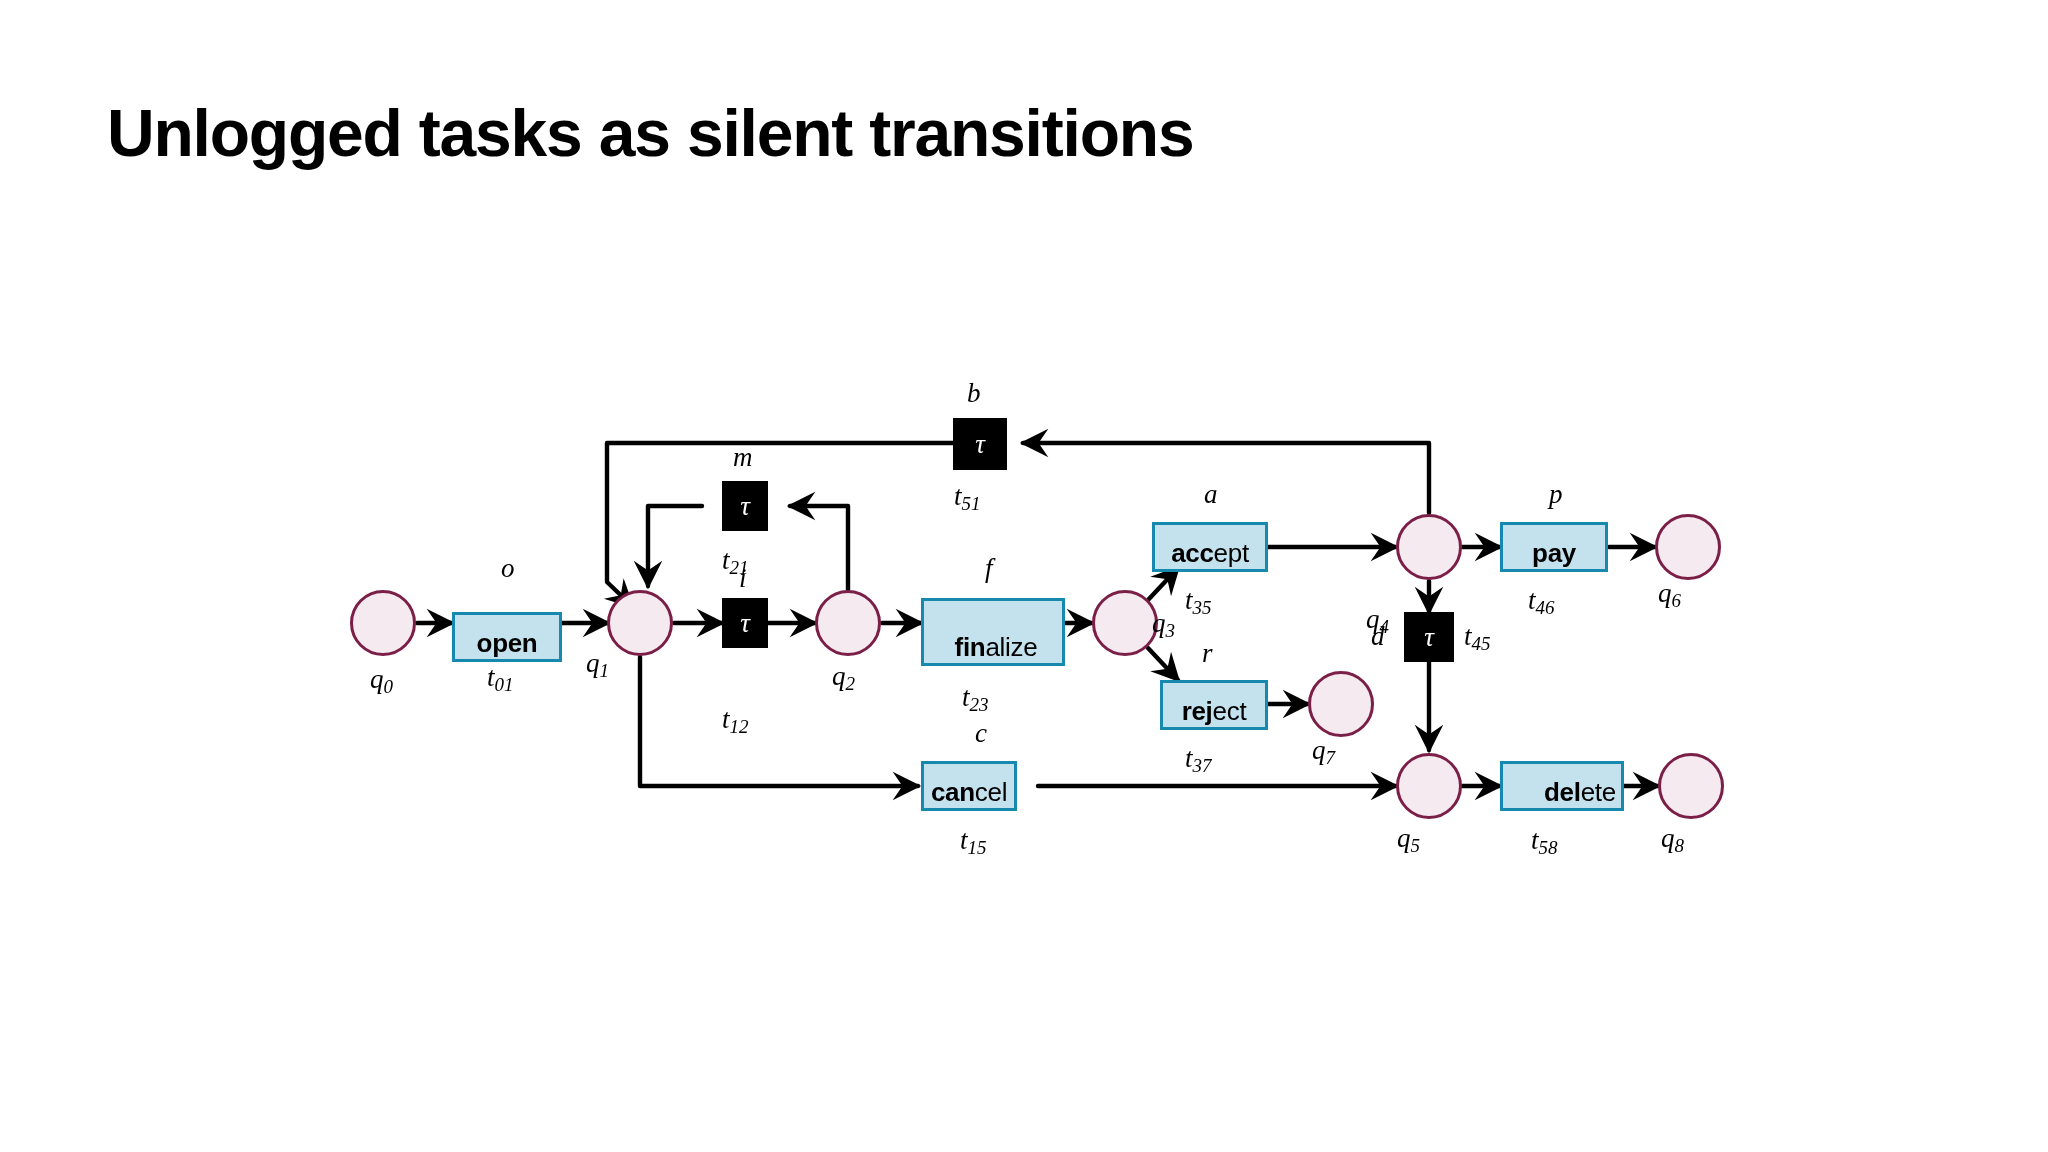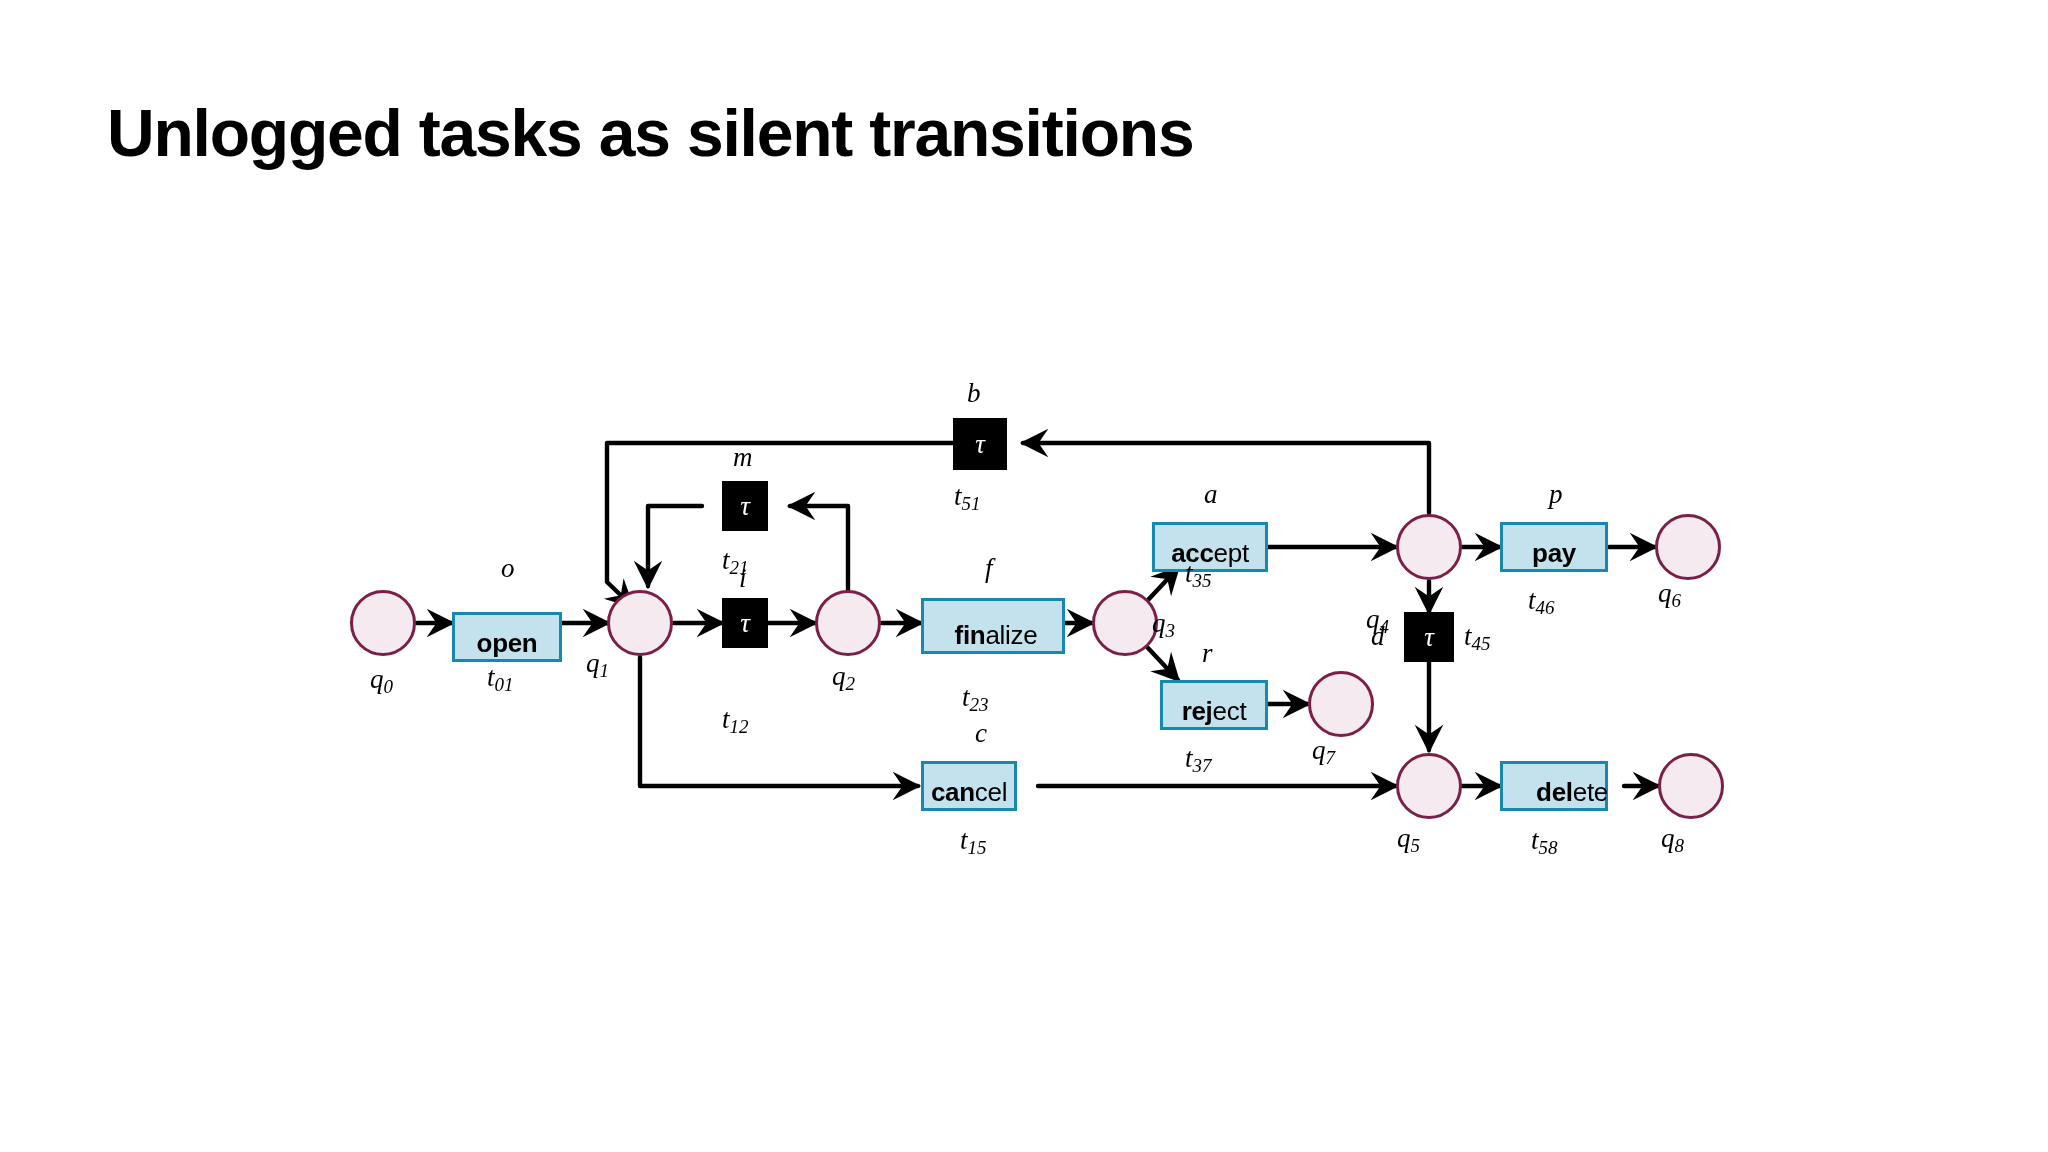--- a/index.html
+++ b/index.html
@@ -135,33 +135,33 @@
   <div class="place" style="left:1658px;top:753px;width:66px;height:66px;"></div>
   <div class="lbl" style="left:1661px;top:823px;"><span>q</span><span class="sub">8</span></div>
 
   <div class="trans" style="left:452px;top:612px;width:110px;height:50px;">
     <b>open</b>
       <span class="rest"></span>
   </div>
   <div class="lbl" style="left:501px;top:553px;">o</div>
   <div class="lbl" style="left:487px;top:662px;"><span>t</span><span class="sub">01</span></div>
 
-  <div class="trans" style="left:921px;top:598px;width:144px;height:56px;padding-left:6px;">
+  <div class="trans" style="left:921px;top:598px;width:144px;height:68px;padding-left:6px;">
     <b>fin</b>
       <span class="rest">alize</span>
   </div>
   <div class="lbl" style="left:985px;top:553px;">f</div>
   <div class="lbl" style="left:962px;top:662px;margin-top:20px;"><span>t</span><span class="sub">23</span></div>
 
   <div class="trans" style="left:1152px;top:522px;width:116px;height:50px;">
     <b>acc</b>
       <span class="rest">ept</span>
   </div>
   <div class="lbl" style="left:1204px;top:479px;">a</div>
-  <div class="lbl" style="left:1185px;top:558px;"><span>t</span><span class="sub">35</span></div>
+  <div class="lbl" style="left:1185px;top:585px;"><span>t</span><span class="sub">35</span></div>
 
   <div class="trans" style="left:1160px;top:680px;width:108px;height:50px;">
     <b>rej</b>
       <span class="rest">ect</span>
   </div>
   <div class="lbl" style="left:1202px;top:638px;">r</div>
   <div class="lbl" style="left:1185px;top:743px;"><span>t</span><span class="sub">37</span></div>
 
   <div class="trans" style="left:921px;top:761px;width:96px;height:50px;">
     <b>can</b>
@@ -170,21 +170,21 @@
   <div class="lbl" style="left:975px;top:718px;">c</div>
   <div class="lbl" style="left:960px;top:825px;"><span>t</span><span class="sub">15</span></div>
 
   <div class="trans" style="left:1500px;top:522px;width:108px;height:50px;">
     <b>pay</b>
       <span class="rest"></span>
   </div>
   <div class="lbl" style="left:1549px;top:479px;">p</div>
   <div class="lbl" style="left:1528px;top:585px;"><span>t</span><span class="sub">46</span></div>
 
-  <div class="trans" style="left:1500px;top:761px;width:108px;height:50px;padding-left:36px;">
+  <div class="trans" style="left:1500px;top:761px;width:124px;height:50px;padding-left:36px;">
     <b>del</b>
       <span class="rest">ete</span>
   </div>
   <div class="lbl" style="left:1531px;top:825px;"><span>t</span><span class="sub">58</span></div>
 
   <div class="silent" style="left:722px;top:598px;width:46px;height:50px;">
     <span>τ</span>
   </div>
   <div class="lbl" style="left:739px;top:563px;">i</div>
   <div class="lbl" style="left:722px;top:662px;margin-top:42px;"><span>t</span><span class="sub">12</span></div>

